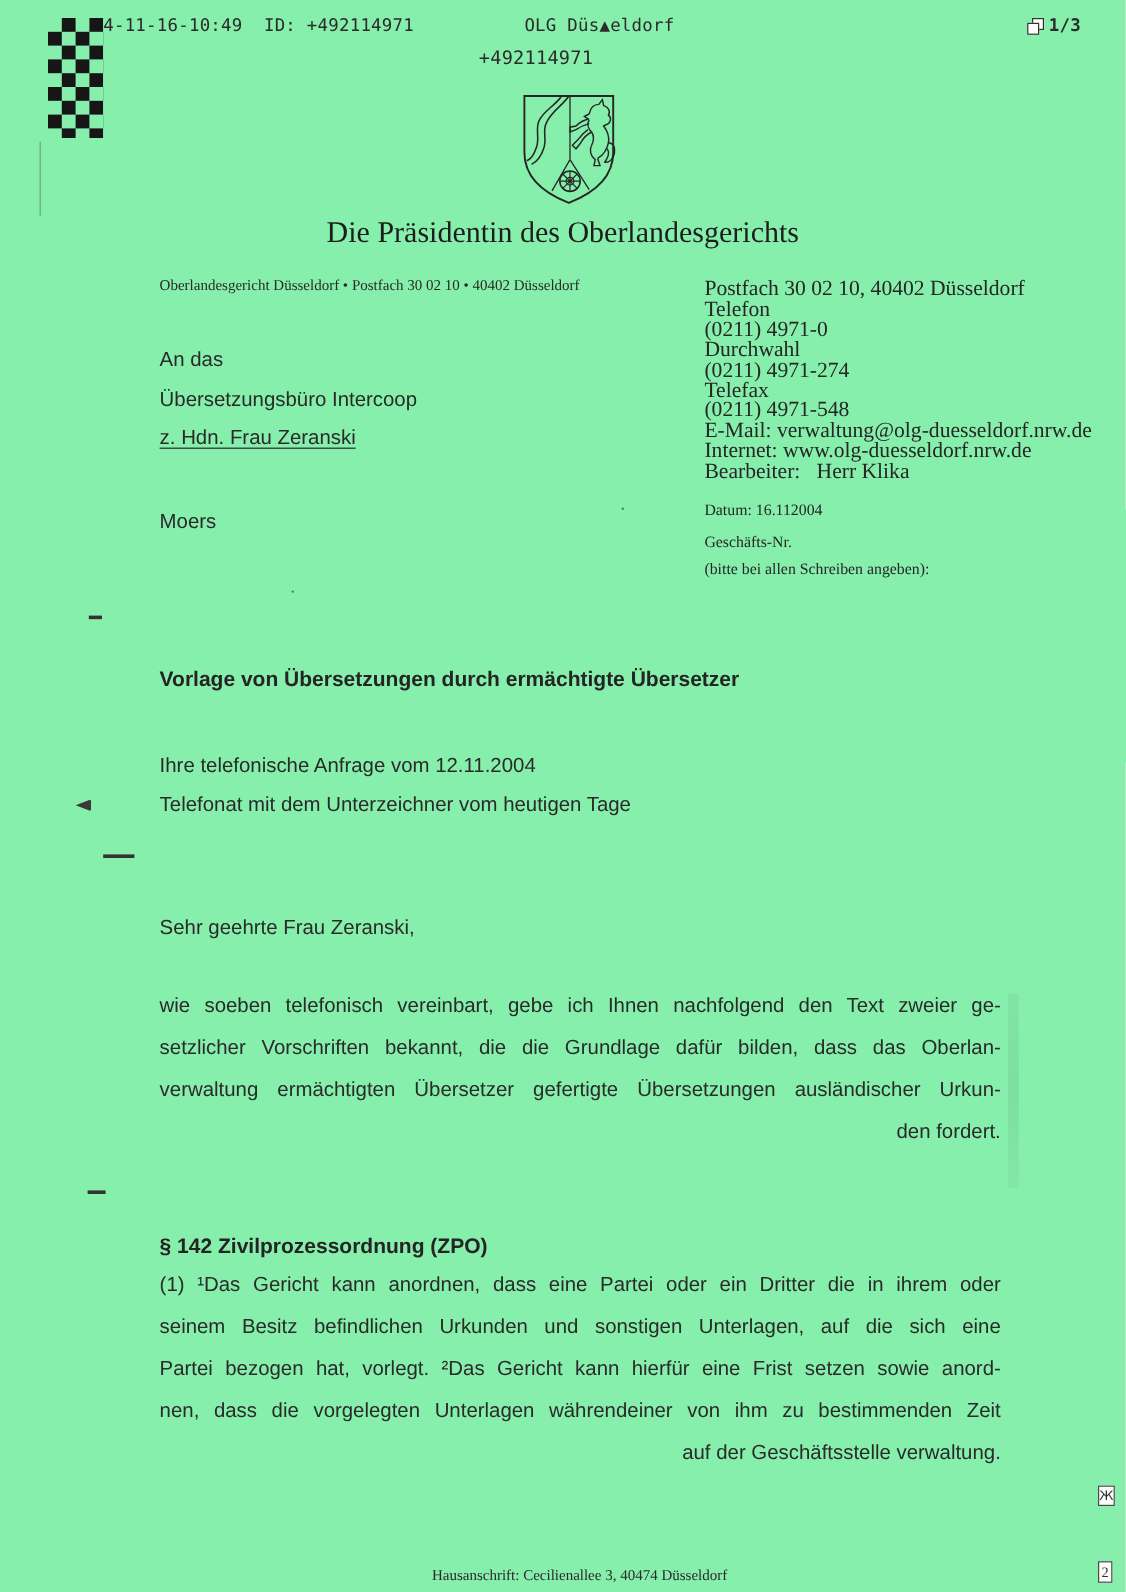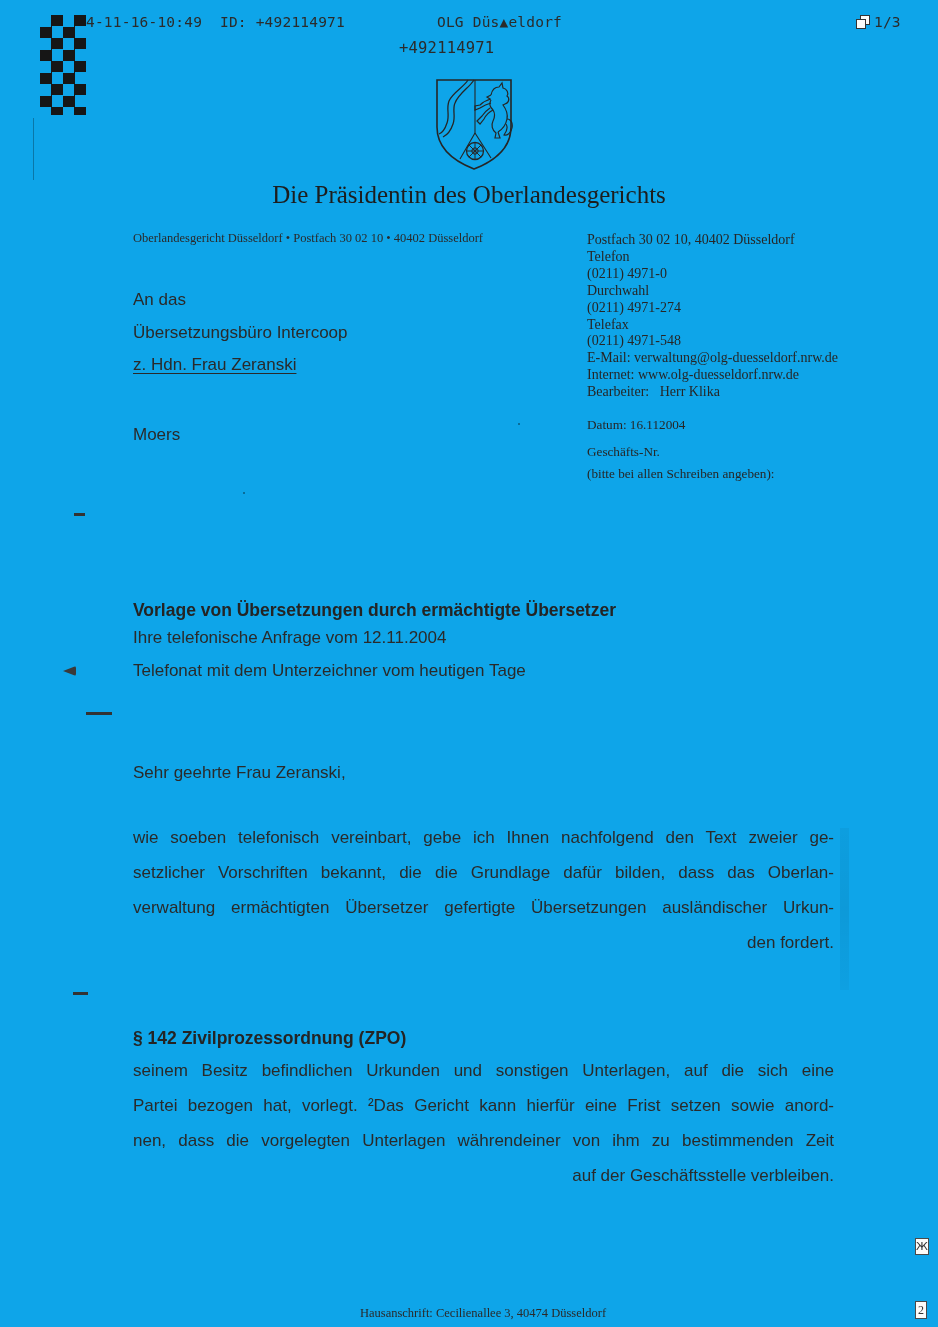--- a/index.html
+++ b/index.html
@@ -1,32 +1,32 @@
 <!DOCTYPE html>
 <html><head>
 <meta charset="utf-8">
 <style>
   html,body{margin:0;padding:0;background:#e8e8e6;}
   .page{
     position:relative;
     width:938px;height:1327px;
     margin:0 auto;
-    background:#0ea5e9;
+    background:#86efac;
     overflow:hidden;
     color:#222;
   }
   
   .fax-line{
     position:absolute;
     font-family:"DejaVu Sans Mono",monospace;
     font-size:14.5px;color:#2b2b2b;letter-spacing:.2px;white-space:pre;
   }
   .fax-ts{left:86px;top:14px;}
   .fax-station{left:437px;top:14px;}
-  .fax-pages{left:874px;top:14px;}
+  .fax-pages{left:874px;top:14px;font-weight:bold;}
   .fax-phone{left:399px;top:39px;font-size:15.5px;}
   .pages-icon{
     position:absolute;left:856px;top:15px;width:15px;height:15px;
   }
   .pages-icon .sq{position:absolute;border:1.5px solid #333;background:#fcfcfa;width:8px;height:8px;}
   .pages-icon .sq.back{left:4px;top:0;}
   .pages-icon .sq.front{left:0;top:4px;}
   
   .checker{
     position:absolute;left:40px;top:15px;width:46px;height:100px;
@@ -49,31 +49,31 @@
   }
   
   .recipient{position:absolute;left:133px;top:290px;
     font-family:"Liberation Sans",sans-serif;font-size:17px;color:#2a2a2a;}
   .recipient .r-line{height:32.5px;}
   .recipient .underlined{text-decoration:underline;text-underline-offset:3px;}
   .city{position:absolute;left:133px;top:425px;
     font-family:"Liberation Sans",sans-serif;font-size:17px;color:#2a2a2a;}
   
   .contact{position:absolute;left:587px;top:232px;
-    font-family:"Liberation Serif",serif;font-size:14px;line-height:16.9px;color:#262626;}
+    font-family:"Liberation Serif",serif;font-size:18px;line-height:16.9px;color:#262626;}
   .contact .kv{white-space:pre;}
   .date-line,.ref-label,.ref-note{
     position:absolute;left:587px;
     font-family:"Liberation Serif",serif;font-size:13.2px;color:#262626;white-space:pre;}
   .date-line{top:417px;}
   .ref-label{top:444px;}
   .ref-note{top:466px;}
   
   .subject{position:absolute;left:133px;top:556px;
-    font-family:"Liberation Sans",sans-serif;font-weight:bold;font-size:17.5px;color:#242424;margin-top:44px;}
+    font-family:"Liberation Sans",sans-serif;font-weight:bold;font-size:17.5px;color:#242424;}
   .refline1{position:absolute;left:133px;top:628px;}
   .refline2{position:absolute;left:133px;top:661px;}
   .salutation{position:absolute;left:133px;top:763px;}
   .sans-line{font-family:"Liberation Sans",sans-serif;font-size:17px;color:#2a2a2a;}
   .para{position:absolute;left:133px;width:701px;
     font-family:Liberation Sans, sans-serif;font-size:17px;line-height:35px;color:#2a2a2a;}
   .para1{top:820px;}
   .para .jline{text-align:justify;text-align-last:justify;}
   .para .lastline{text-align:right;}
   .section-heading{position:absolute;left:133px;top:1028px;
@@ -178,24 +178,25 @@
   <div class="para para1">
     <div class="jline">wie soeben telefonisch vereinbart, gebe ich Ihnen nachfolgend den Text zweier ge-</div>
     <div class="jline">setzlicher Vorschriften bekannt, die die Grundlage dafür bilden, dass das Oberlan-</div>
     <div class="jline">verwaltung ermächtigten Übersetzer gefertigte Übersetzungen ausländischer Urkun-</div>
     <div class="lastline">den fordert.</div>
   </div>
 
   <div class="section-heading">§ 142 Zivilprozessordnung (ZPO)</div>
 
   <div class="para para2">
+    <div class="jline">(1) ¹Das Gericht kann anordnen, dass eine Partei oder ein Dritter die in ihrem oder</div>
     <div class="jline">seinem Besitz befindlichen Urkunden und sonstigen Unterlagen, auf die sich eine</div>
     <div class="jline">Partei bezogen hat, vorlegt. ²Das Gericht kann hierfür eine Frist setzen sowie anord-</div>
     <div class="jline">nen, dass die vorgelegten Unterlagen währendeiner von ihm zu bestimmenden Zeit</div>
-    <div class="lastline">auf der Geschäftsstelle verbleiben.</div>
+    <div class="lastline">auf der Geschäftsstelle verwaltung.</div>
   </div>
 
   <div class="footer">Hausanschrift: Cecilienallee 3, 40474 Düsseldorf</div>
 
   <div class="mark dash1"></div>
   <div class="arrow-left"></div>
   <div class="mark dash2"></div>
   <div class="mark dash3"></div>
   <div class="edge-box edge-box1">Ж</div>
   <div class="edge-box edge-box2">2</div>

